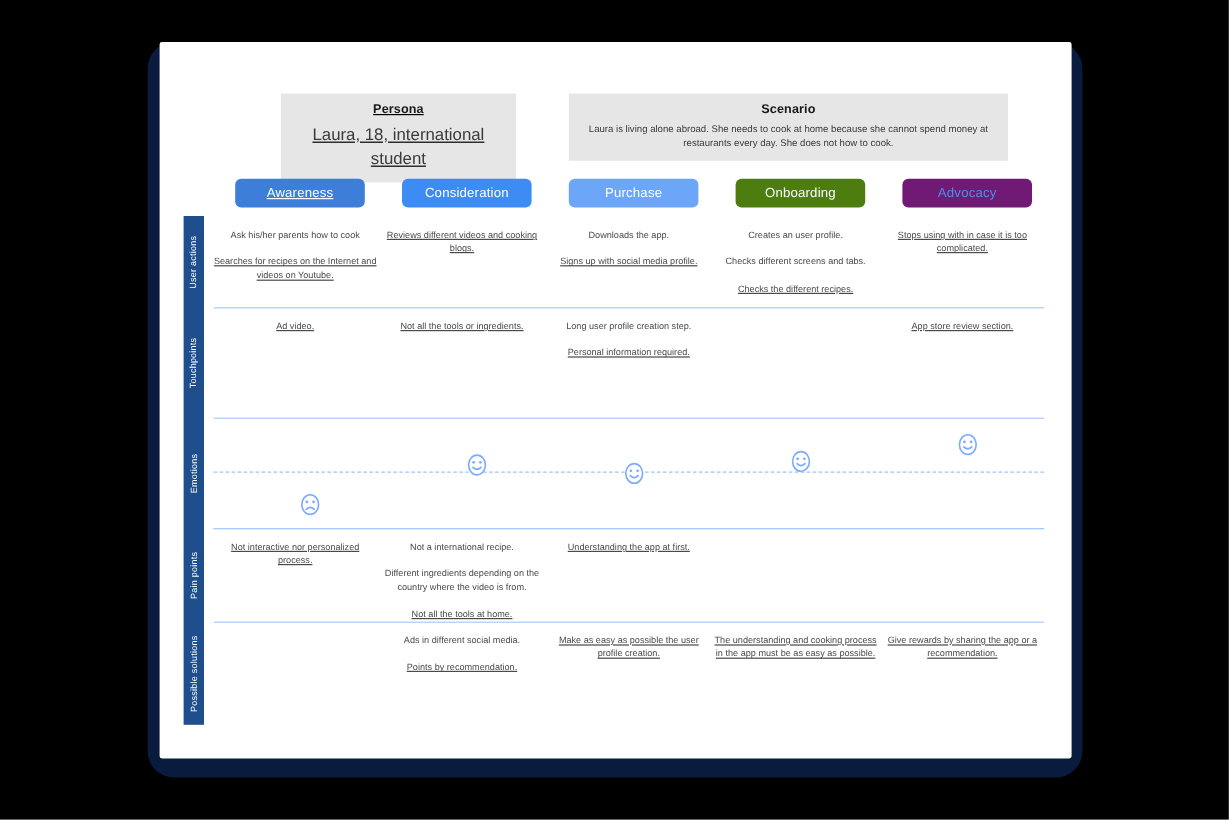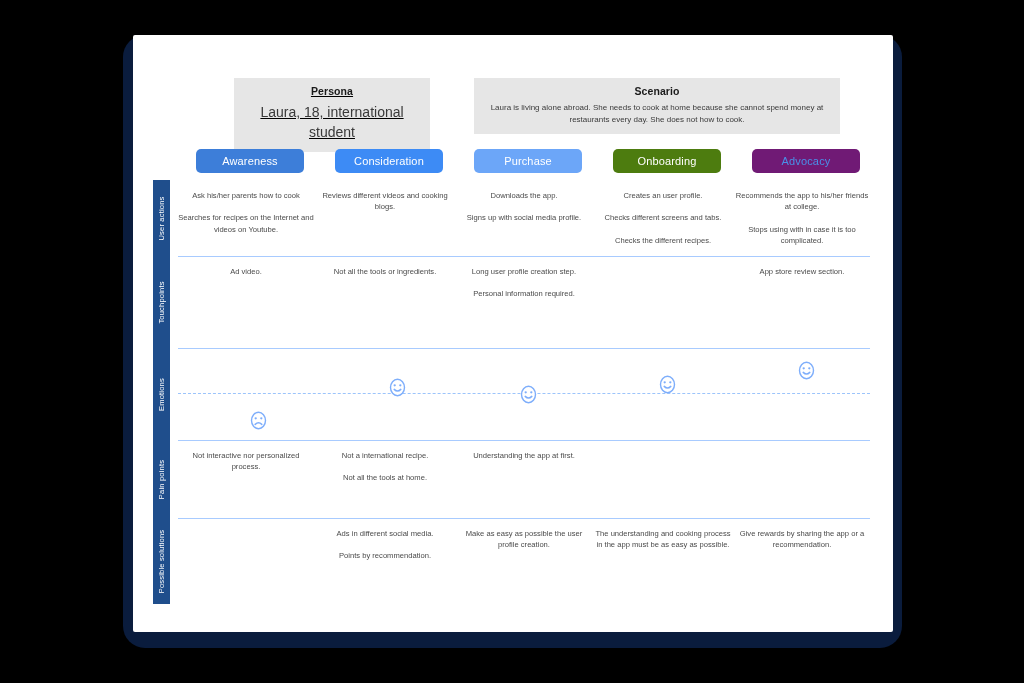--- a/index.html
+++ b/index.html
@@ -106,21 +106,21 @@
     background: #a8cbff;
   }
   .cell {
     position: absolute;
     text-align: center;
     font-size: 7.6px;
     color: #4a4a4a;
     line-height: 1.5;
   }
   .cell p { margin-bottom: 11px; }
-  .cell p:last-child { margin-bottom: 0; }
+  .cell p:last-child { margin-bottom: 0; text-decoration: underline; }
 
   
   .emotions { position: absolute; left: 0; width: 692px; height: 92px; }
   .dashline {
     position: absolute;
     left: 0;
     top: 45px;
     width: 692px;
     height: 0;
     border-top: 1px dashed #9cc4fb;
@@ -139,21 +139,21 @@
   <div class="hdr-title">Persona</div>
   <div class="hdr-sub">Laura, 18, international student</div>
 </div>
 
 <div class="hdr-box hdr-scenario">
   <div class="hdr-title">Scenario</div>
   <div class="hdr-sub">Laura is living alone abroad. She needs to cook at home because she cannot spend money at restaurants every day. She does not how to cook.</div>
 </div>
 
 <div id="stages-host">
-    <div class="stage-pill" style="left: 196px; width: 108px; background: rgb(61, 126, 217); color: rgb(255, 255, 255);">Awareness</div>
+    <div class="stage-pill" style="left: 196px; width: 108px; background: rgb(61, 126, 217); color: rgb(255, 255, 255); text-decoration: underline;">Awareness</div>
     <div class="stage-pill" style="left: 335px; width: 108px; background: rgb(61, 139, 245); color: rgb(255, 255, 255);">Consideration</div>
     <div class="stage-pill" style="left: 474px; width: 108px; background: rgb(108, 166, 248); color: rgb(255, 255, 255);">Purchase</div>
     <div class="stage-pill" style="left: 613px; width: 108px; background: #4d7c0f; color: rgb(255, 255, 255);">Onboarding</div>
     <div class="stage-pill" style="left: 752px; width: 108px; background: #701a75; color: rgb(74, 144, 232);">Advocacy</div>
   </div>
 
 <div class="rail" id="rail-host">
     <div class="rail-seg" style="top: 0px; height: 76px;">
       <span>User actions</span>
     </div>
@@ -182,21 +182,20 @@
     <div class="cell" style="left: 278px; top: 10px; width: 136px;">
       <p>Downloads the app.</p>
       <p>Signs up with social media profile.</p>
     </div>
     <div class="cell" style="left: 417px; top: 10px; width: 136px;">
       <p>Creates an user profile.</p>
       <p>Checks different screens and tabs.</p>
       <p>Checks the different recipes.</p>
     </div>
     <div class="cell" style="left: 556px; top: 10px; width: 136px;">
-      <p>Recommends the app to his/her friends at college.</p>
       <p>Stops using with in case it is too complicated.</p>
     </div>
     <div class="row-divider" style="top: 76px;"></div>
     <div class="cell" style="left: 0px; top: 86px; width: 136px;">
       <p>Ad video.</p>
     </div>
     <div class="cell" style="left: 139px; top: 86px; width: 136px;">
       <p>Not all the tools or ingredients.</p>
     </div>
     <div class="cell" style="left: 278px; top: 86px; width: 136px;">
@@ -250,20 +249,21 @@
           <path d="M6.2 11.4 Q9.5 14.6 12.8 11.4" fill="none" stroke="#7eaefb" stroke-width="1.5" stroke-linecap="round"></path>
         </svg>
       </div>
     </div>
     <div class="row-divider" style="top: 260px;"></div>
     <div class="cell" style="left: 0px; top: 270px; width: 136px;">
       <p>Not interactive nor personalized process.</p>
     </div>
     <div class="cell" style="left: 139px; top: 270px; width: 136px;">
       <p>Not a international recipe.</p>
+      <p>Different ingredients depending on the country where the video is from.</p>
       <p>Not all the tools at home.</p>
     </div>
     <div class="cell" style="left: 278px; top: 270px; width: 136px;">
       <p>Understanding the app at first.</p>
     </div>
     <div class="row-divider" style="top: 338px;"></div>
     <div class="cell" style="left: 139px; top: 348px; width: 136px;">
       <p>Ads in different social media.</p>
       <p>Points by recommendation.</p>
     </div>

